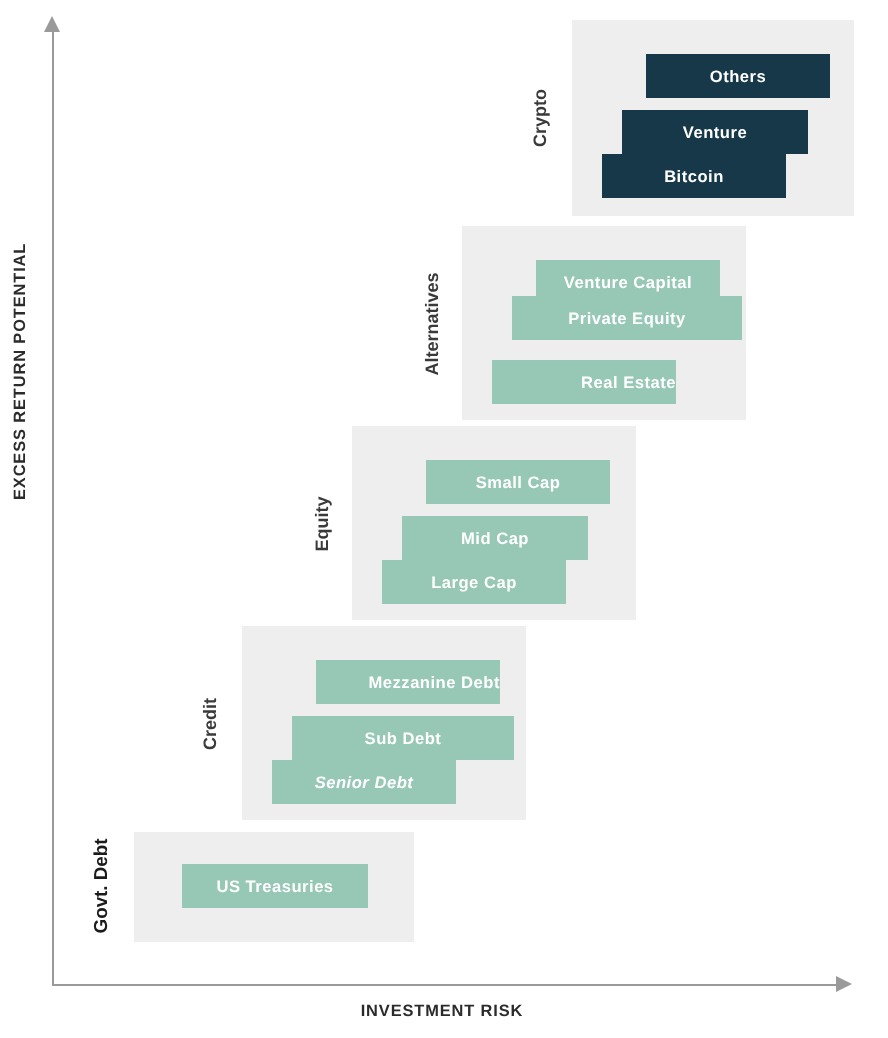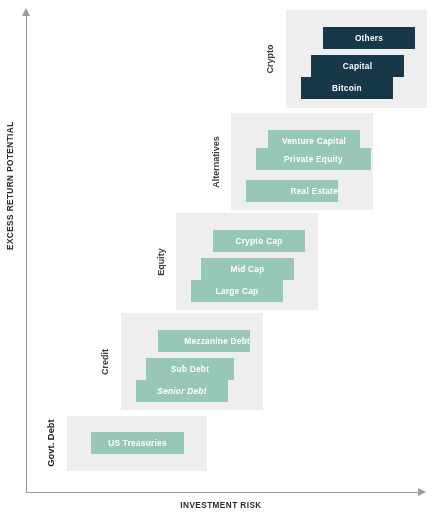--- a/index.html
+++ b/index.html
@@ -134,30 +134,30 @@
       <div class="group-block" style="left: 67px; top: 416px; width: 140px; height: 55px; background: rgb(238, 238, 238);"></div>
       <div class="group-label emphasis" style="left: 50px; top: 443px; transform: translate(-50%, -50%) rotate(-90deg);">Govt. Debt</div>
       <div class="bar" style="left: 91px; top: 432px; width: 93px; background: rgb(151, 199, 181);">
         <span class="bar-label">US Treasuries</span>
       </div>
       <div class="group-block" style="left: 121px; top: 313px; width: 142px; height: 97px; background: rgb(238, 238, 238);"></div>
       <div class="group-label" style="left: 105px; top: 362px; transform: translate(-50%, -50%) rotate(-90deg);">Credit</div>
       <div class="bar" style="left: 158px; top: 330px; width: 92px; background: rgb(151, 199, 181); justify-content: flex-end;">
         <span class="bar-label">Mezzanine Debt</span>
       </div>
-      <div class="bar" style="left: 146px; top: 358px; width: 88px; background: rgb(151, 199, 181);">
+      <div class="bar" style="left: 146px; top: 358px; width: 111px; background: rgb(151, 199, 181);">
         <span class="bar-label">Sub Debt</span>
       </div>
       <div class="bar" style="left: 136px; top: 380px; width: 92px; background: rgb(151, 199, 181); font-style: italic;">
         <span class="bar-label">Senior Debt</span>
       </div>
       <div class="group-block" style="left: 176px; top: 213px; width: 142px; height: 97px; background: rgb(238, 238, 238);"></div>
       <div class="group-label" style="left: 161px; top: 262px; transform: translate(-50%, -50%) rotate(-90deg);">Equity</div>
       <div class="bar" style="left: 213px; top: 230px; width: 92px; background: rgb(151, 199, 181);">
-        <span class="bar-label">Crypto Cap</span>
+        <span class="bar-label">Small Cap</span>
       </div>
       <div class="bar" style="left: 201px; top: 258px; width: 93px; background: rgb(151, 199, 181);">
         <span class="bar-label">Mid Cap</span>
       </div>
       <div class="bar" style="left: 191px; top: 280px; width: 92px; background: rgb(151, 199, 181);">
         <span class="bar-label">Large Cap</span>
       </div>
       <div class="group-block" style="left: 231px; top: 113px; width: 142px; height: 97px; background: rgb(238, 238, 238);"></div>
       <div class="group-label" style="left: 216px; top: 162px; transform: translate(-50%, -50%) rotate(-90deg);">Alternatives</div>
       <div class="bar" style="left: 268px; top: 130px; width: 92px; background: rgb(151, 199, 181);">
@@ -168,20 +168,20 @@
       </div>
       <div class="bar" style="left: 246px; top: 180px; width: 92px; background: rgb(151, 199, 181); justify-content: flex-end;">
         <span class="bar-label">Real Estate</span>
       </div>
       <div class="group-block" style="left: 286px; top: 10px; width: 141px; height: 98px; background: rgb(238, 238, 238);"></div>
       <div class="group-label" style="left: 270px; top: 59px; transform: translate(-50%, -50%) rotate(-90deg);">Crypto</div>
       <div class="bar" style="left: 323px; top: 27px; width: 92px; background: rgb(22, 56, 73); text-align: right;">
         <span class="bar-label">Others</span>
       </div>
       <div class="bar" style="left: 311px; top: 55px; width: 93px; background: rgb(22, 56, 73);">
-        <span class="bar-label">Capital</span>
+        <span class="bar-label">Venture</span>
       </div>
       <div class="bar" style="left: 301px; top: 77px; width: 92px; background: rgb(22, 56, 73);">
         <span class="bar-label">Bitcoin</span>
       </div>
     </div>
 
 </div>
 
 </body></html>

